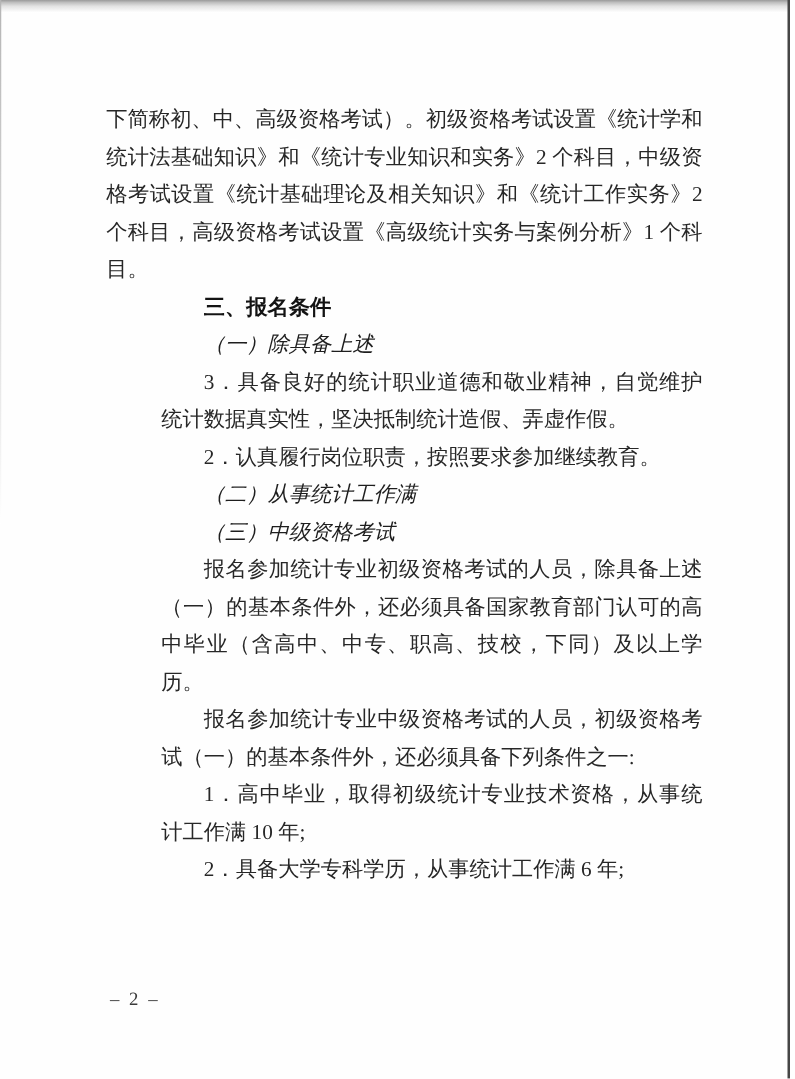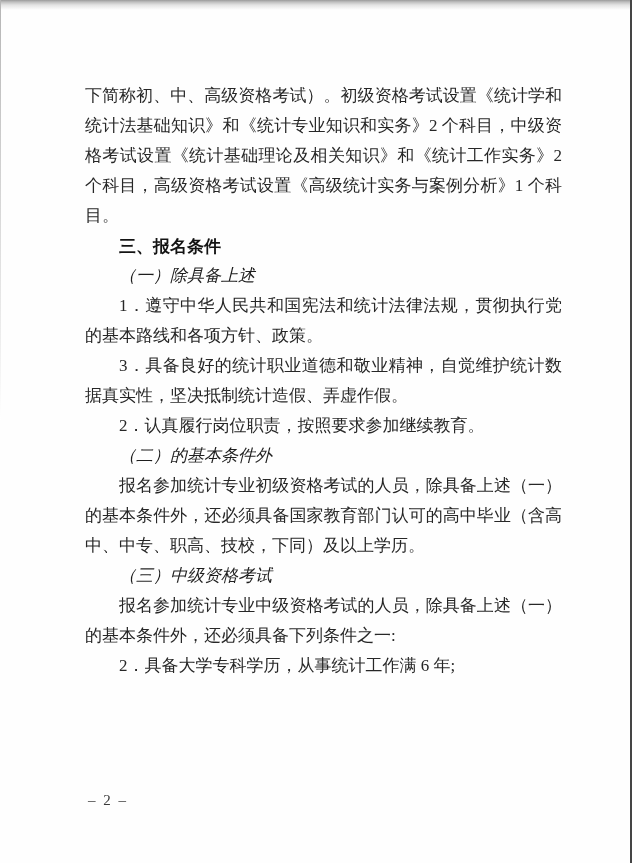--- a/index.html
+++ b/index.html
@@ -50,20 +50,21 @@
     margin: 0;
     font-family: "Liberation Serif", serif;
     font-size: 17px;
     line-height: 30px;
     color: #272727;
     text-align: justify;
     word-break: break-all;
   }
   p.para.indent {
     text-indent: 2em;
+    margin-left: 44px;
   }
   p.para.heading {
     font-family: "DejaVu Sans", sans-serif;
     font-weight: 700;
     color: #131313;
     text-align: left;
   }
   p.para.subheading {
     font-style: italic;
     color: #1e1e1e;
@@ -85,24 +86,24 @@
 <div class="page">
   <div class="top-shadow"></div>
   <div class="left-edge"></div>
   <div class="right-margin"></div>
   <div class="right-edge"></div>
 
   <div class="content">
       <p class="para body">下简称初、中、高级资格考试）。初级资格考试设置《统计学和统计法基础知识》和《统计专业知识和实务》2 个科目，中级资格考试设置《统计基础理论及相关知识》和《统计工作实务》2 个科目，高级资格考试设置《高级统计实务与案例分析》1 个科目。</p>
       <p class="para heading indent">三、报名条件</p>
       <p class="para subheading indent">（一）除具备上述</p>
-      <p class="para body indent">1．遵守中华人民共和国宪法和统计法律法规，贯彻执行党的基本路线和各项方针、政策。</p>
       <p class="para body indent">3．具备良好的统计职业道德和敬业精神，自觉维护统计数据真实性，坚决抵制统计造假、弄虚作假。</p>
       <p class="para body indent">2．认真履行岗位职责，按照要求参加继续教育。</p>
-      <p class="para subheading indent">（二）的基本条件外</p>
+      <p class="para subheading indent">（二）从事统计工作满</p>
+      <p class="para subheading indent">（三）中级资格考试</p>
       <p class="para body indent">报名参加统计专业初级资格考试的人员，除具备上述（一）的基本条件外，还必须具备国家教育部门认可的高中毕业（含高中、中专、职高、技校，下同）及以上学历。</p>
-      <p class="para subheading indent">（三）中级资格考试</p>
-      <p class="para body indent">报名参加统计专业中级资格考试的人员，除具备上述（一）的基本条件外，还必须具备下列条件之一:</p>
+      <p class="para body indent">报名参加统计专业中级资格考试的人员，初级资格考试（一）的基本条件外，还必须具备下列条件之一:</p>
+      <p class="para body indent">1．高中毕业，取得初级统计专业技术资格，从事统计工作满 10 年;</p>
       <p class="para body indent">2．具备大学专科学历，从事统计工作满 6 年;</p>
     </div>
 
   <div class="page-number">– 2 –</div>
 </div>
 
 </body></html>

